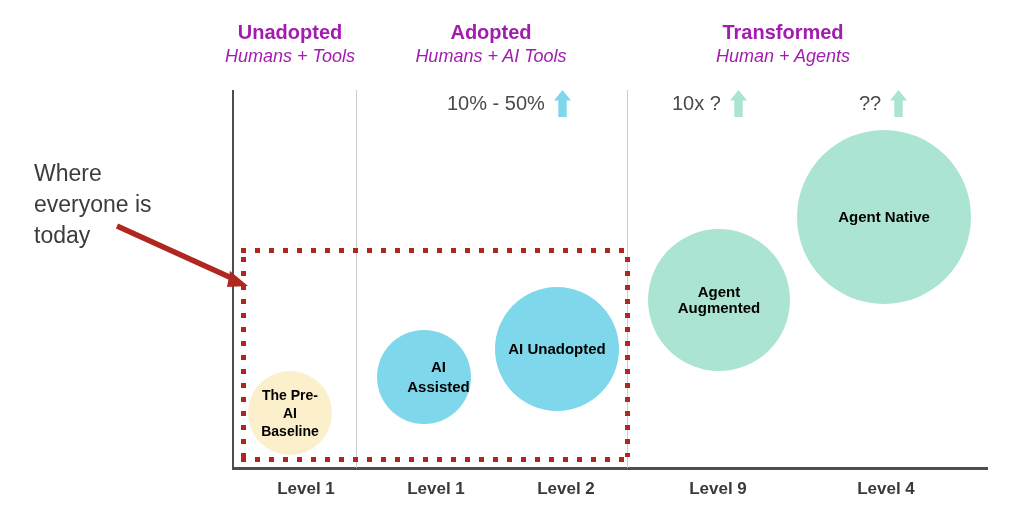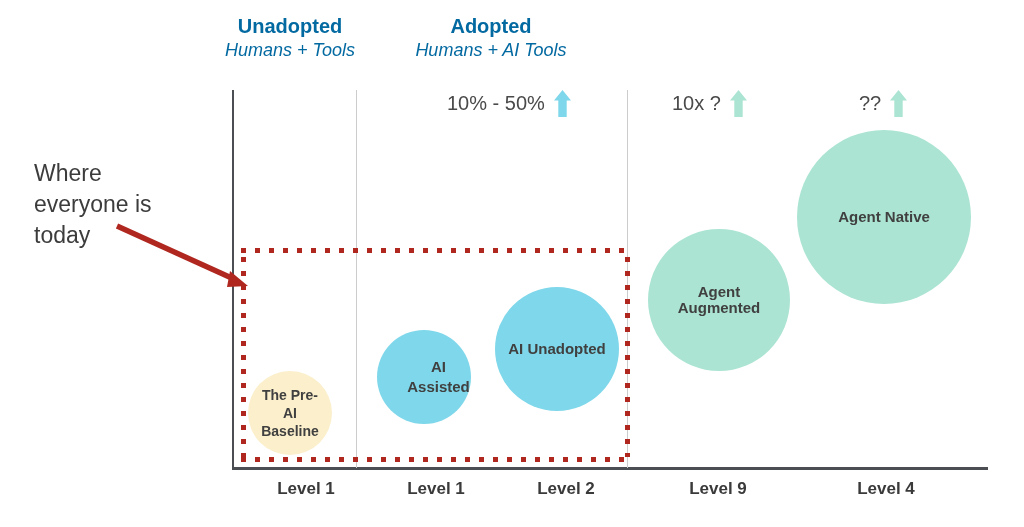--- a/index.html
+++ b/index.html
@@ -16,21 +16,21 @@
   }
 
   
   .axis-y { position: absolute; left: 232px; top: 90px; width: 2px; height: 379px; background: #4b4f54; }
   .axis-x { position: absolute; left: 232px; top: 467px; width: 756px; height: 3px; background: #4b4f54; }
   .gridline { position: absolute; top: 90px; width: 1px; height: 378px; background: #cccccc; }
   .grid-1 { left: 356px; }
   .grid-2 { left: 627px; }
 
   
-  .col-header { position: absolute; top: 14px; width: 220px; text-align: center; color: #0369a1; }
+  .col-header { position: absolute; top: 20px; width: 220px; text-align: center; color: #a21caf; }
   .col-header-1 { left: 180px; }
   .col-header-2 { left: 381px; }
   .col-header-3 { left: 673px; }
   .col-title { font-size: 20px; font-weight: bold; line-height: 24px; }
   .col-subtitle { font-size: 18px; font-style: italic; line-height: 22px; margin-top: 1px; }
 
   
   .growth { position: absolute; top: 89px; height: 28px; display: flex; align-items: center; gap: 9px; }
   .growth-1 { left: 447px; }
   .growth-2 { left: 672px; }
@@ -56,21 +56,21 @@
     font-size: 23px; line-height: 31px; color: #3c3c3c;
   }
   .annot-arrow { position: absolute; left: 108px; top: 216px; overflow: visible; }
   .annot-arrow line { stroke: var(--red); stroke-width: 5.5; }
   .annot-arrowhead { fill: var(--red); }
 
   
   .bubble {
     position: absolute; border-radius: 50%;
     display: flex; align-items: center; justify-content: center;
-    text-align: center; font-weight: bold; color: #404040;
+    text-align: center; font-weight: bold; color: #000000;
   }
   .bubble-label { display: block; }
   .bubble-pre-ai          { left: 248px; top: 371px; width: 84px;  height: 84px;  font-size: 14px; line-height: 18px; }
   .bubble-pre-ai .bubble-label { width: 62px; }
   .bubble-ai-assisted     { left: 377px; top: 330px; width: 94px;  height: 94px;  font-size: 15px; line-height: 20px; }
   .bubble-ai-assisted .bubble-label { width: 66px; margin-left: 29px; }
   .bubble-ai-optimized    { left: 495px; top: 287px; width: 124px; height: 124px; font-size: 15px; line-height: 20px; }
   .bubble-ai-optimized .bubble-label { width: 110px; }
   .bubble-agent-augmented { left: 648px; top: 229px; width: 142px; height: 142px; font-size: 15px; line-height: 16px; }
   .bubble-agent-augmented .bubble-label { width: 104px; }
@@ -93,20 +93,24 @@
 
 <div class="canvas" style="--red: #B0271F;">
 
   <div class="col-header col-header-1">
     <div class="col-title">Unadopted</div>
     <div class="col-subtitle">Humans + Tools</div>
   </div>
   <div class="col-header col-header-2">
     <div class="col-title">Adopted</div>
     <div class="col-subtitle">Humans + AI Tools</div>
+  </div>
+  <div class="col-header col-header-3">
+    <div class="col-title">Transformed</div>
+    <div class="col-subtitle">Human + Agents</div>
   </div>
 
   <div class="axis-y"></div>
   <div class="axis-x"></div>
   <div class="gridline grid-1"></div>
   <div class="gridline grid-2"></div>
 
   <div class="growth growth-1">
     <span class="growth-text">10% - 50%</span>
     <svg class="growth-arrow" width="17" height="27" viewBox="0 0 17 27">

